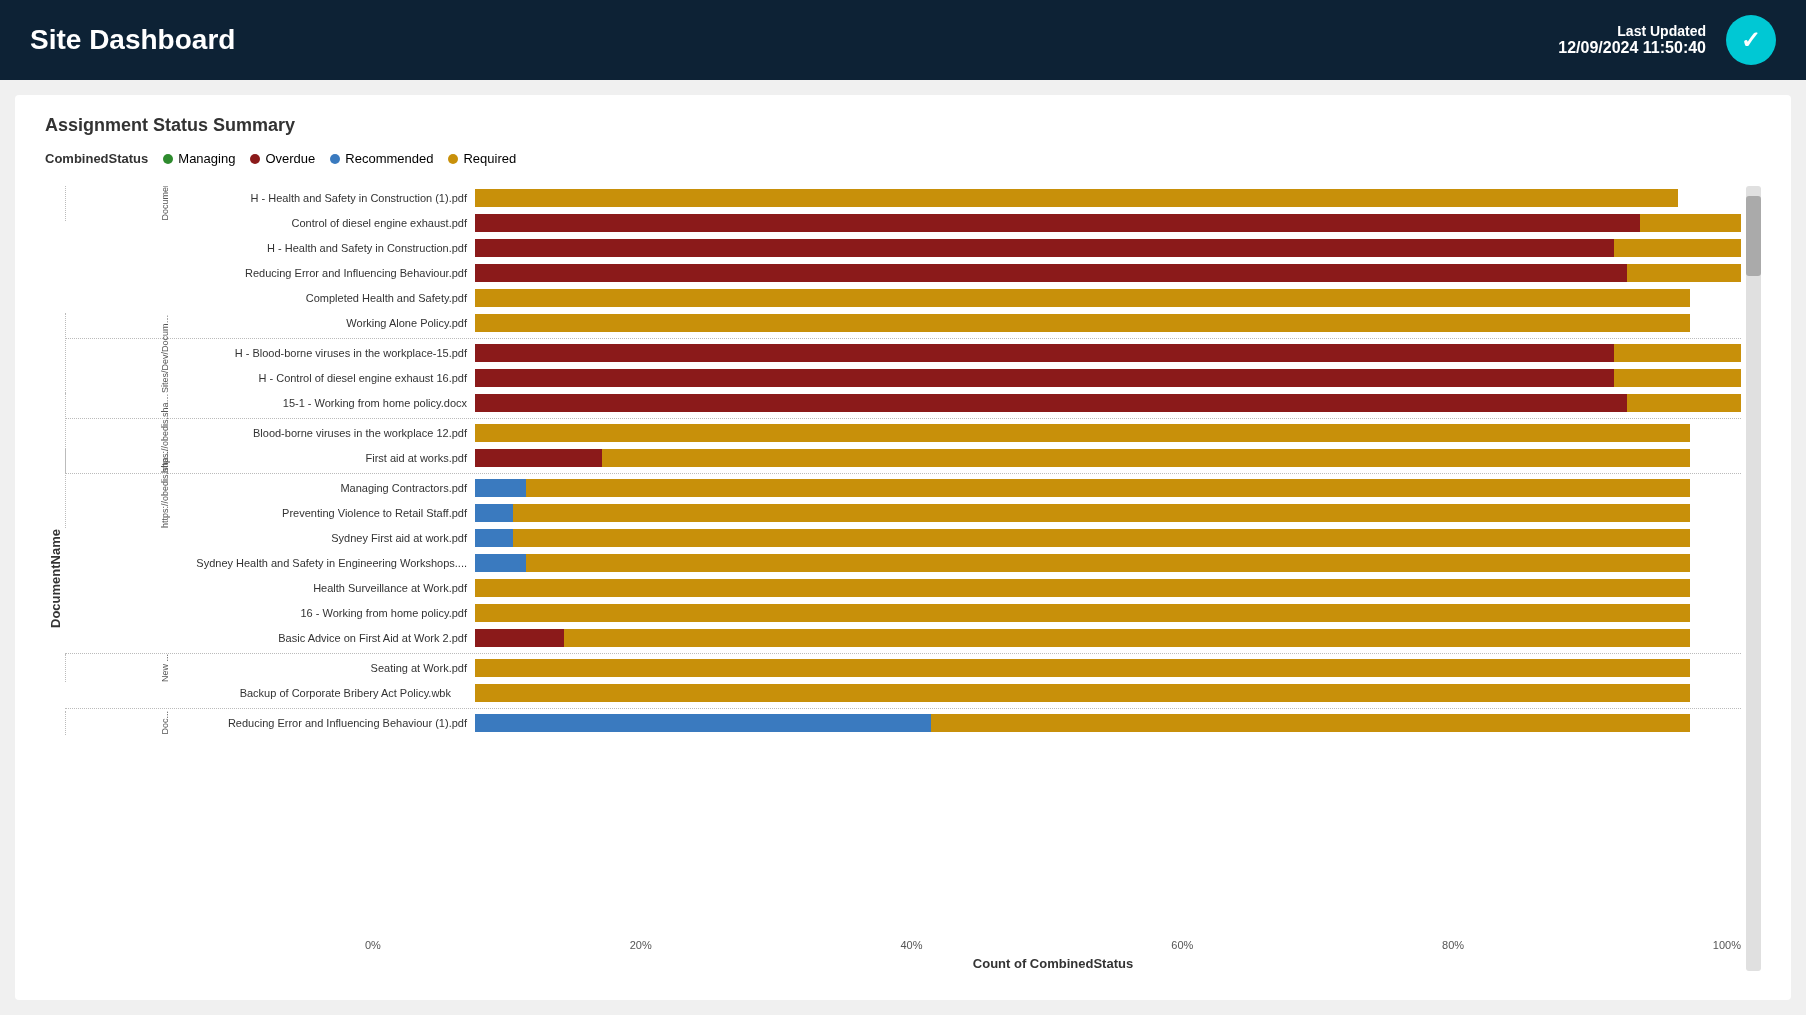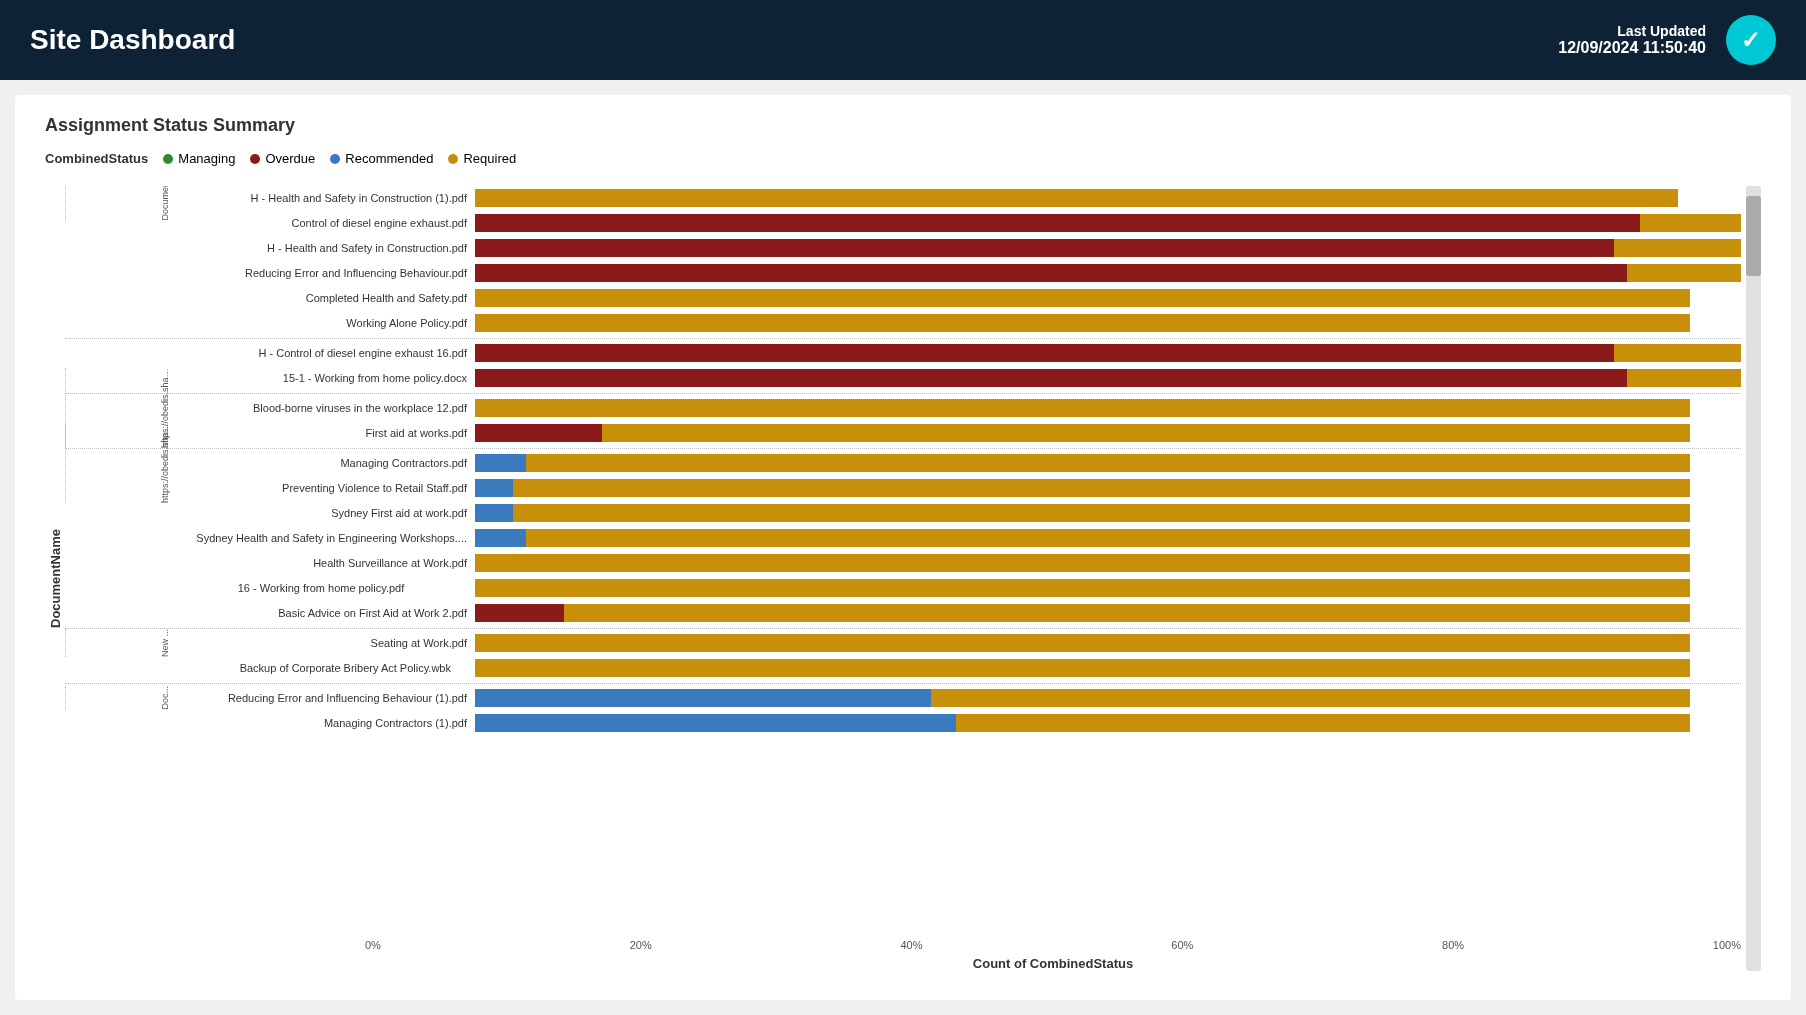--- a/index.html
+++ b/index.html
@@ -228,29 +228,39 @@
           </div>
           <div style="display: flex; align-items: center; height: 24px; margin-bottom: 1px; position: relative;">
             <div style="width: 110px; min-width: 110px; display: flex; align-items: center; justify-content: flex-end; padding-right: 5px; position: relative; border-left: 1px solid transparent;"></div>
             <div style="width: 300px; min-width: 300px; text-align: right; padding-right: 8px; font-size: 11px; color: rgb(51, 51, 51); white-space: nowrap; overflow: hidden; text-overflow: ellipsis;">Working Alone Policy.pdf</div>
             <div style="flex: 1 1 0%; height: 18px; display: flex; background-color: transparent;">
               <div style="height: 100%; width: 96%; background-color: rgb(200, 144, 10);"></div>
             </div>
           </div>
           <div style="border-top: 1px dotted rgb(187, 187, 187); margin: 2px 0px;"></div>
           <div style="display: flex; align-items: center; height: 24px; margin-bottom: 1px; position: relative;">
-            <div style="width: 110px; min-width: 110px; display: flex; align-items: center; justify-content: flex-end; padding-right: 5px; position: relative; border-left: 1px solid transparent;"></div>
-            <div style="width: 300px; min-width: 300px; text-align: right; padding-right: 8px; font-size: 11px; color: rgb(51, 51, 51); white-space: nowrap; overflow: hidden; text-overflow: ellipsis;">H - Control of diesel engine exhaust 16.pdf</div>
+            <div style="width: 110px; min-width: 110px; display: flex; align-items: center; justify-content: flex-end; padding-right: 5px; position: relative; border-left: 1px dotted rgb(187, 187, 187);">
+              <span style="writing-mode: vertical-rl; transform: rotate(180deg); font-size: 9px; color: rgb(85, 85, 85); max-height: 80px; overflow: hidden; text-overflow: ellipsis;">Sites/Dev/Docume...</span>
+            </div>
+            <div style="width: 300px; min-width: 300px; text-align: right; padding-right: 8px; font-size: 11px; color: rgb(51, 51, 51); white-space: nowrap; overflow: hidden; text-overflow: ellipsis;">H - Blood-borne viruses in the workplace-15.pdf</div>
             <div style="flex: 1 1 0%; height: 18px; display: flex; background-color: transparent;">
               <div style="height: 100%; width: 90%; background-color: rgb(139, 26, 26);"></div>
               <div style="height: 100%; width: 10%; background-color: rgb(200, 144, 10);"></div>
             </div>
           </div>
           <div style="display: flex; align-items: center; height: 24px; margin-bottom: 1px; position: relative;">
             <div style="width: 110px; min-width: 110px; display: flex; align-items: center; justify-content: flex-end; padding-right: 5px; position: relative; border-left: 1px solid transparent;"></div>
+            <div style="width: 300px; min-width: 300px; text-align: right; padding-right: 8px; font-size: 11px; color: rgb(51, 51, 51); white-space: nowrap; overflow: hidden; text-overflow: ellipsis;">H - Control of diesel engine exhaust 16.pdf</div>
+            <div style="flex: 1 1 0%; height: 18px; display: flex; background-color: transparent;">
+              <div style="height: 100%; width: 90%; background-color: rgb(139, 26, 26);"></div>
+              <div style="height: 100%; width: 10%; background-color: rgb(200, 144, 10);"></div>
+            </div>
+          </div>
+          <div style="display: flex; align-items: center; height: 24px; margin-bottom: 1px; position: relative;">
+            <div style="width: 110px; min-width: 110px; display: flex; align-items: center; justify-content: flex-end; padding-right: 5px; position: relative; border-left: 1px solid transparent;"></div>
             <div style="width: 300px; min-width: 300px; text-align: right; padding-right: 8px; font-size: 11px; color: rgb(51, 51, 51); white-space: nowrap; overflow: hidden; text-overflow: ellipsis;">15-1 - Working from home policy.docx</div>
             <div style="flex: 1 1 0%; height: 18px; display: flex; background-color: transparent;">
               <div style="height: 100%; width: 91%; background-color: rgb(139, 26, 26);"></div>
               <div style="height: 100%; width: 9%; background-color: rgb(200, 144, 10);"></div>
             </div>
           </div>
           <div style="border-top: 1px dotted rgb(187, 187, 187); margin: 2px 0px;"></div>
           <div style="display: flex; align-items: center; height: 24px; margin-bottom: 1px; position: relative;">
             <div style="width: 110px; min-width: 110px; display: flex; align-items: center; justify-content: flex-end; padding-right: 5px; position: relative; border-left: 1px dotted rgb(187, 187, 187);">
               <span style="writing-mode: vertical-rl; transform: rotate(180deg); font-size: 9px; color: rgb(85, 85, 85); max-height: 80px; overflow: hidden; text-overflow: ellipsis;">https://obedis.sharepoint.com/sites/Dev</span>
@@ -305,21 +315,21 @@
           </div>
           <div style="display: flex; align-items: center; height: 24px; margin-bottom: 1px; position: relative;">
             <div style="width: 110px; min-width: 110px; display: flex; align-items: center; justify-content: flex-end; padding-right: 5px; position: relative; border-left: 1px solid transparent;"></div>
             <div style="width: 300px; min-width: 300px; text-align: right; padding-right: 8px; font-size: 11px; color: rgb(51, 51, 51); white-space: nowrap; overflow: hidden; text-overflow: ellipsis;">Health Surveillance at Work.pdf</div>
             <div style="flex: 1 1 0%; height: 18px; display: flex; background-color: transparent;">
               <div style="height: 100%; width: 96%; background-color: rgb(200, 144, 10);"></div>
             </div>
           </div>
           <div style="display: flex; align-items: center; height: 24px; margin-bottom: 1px; position: relative;">
             <div style="width: 110px; min-width: 110px; display: flex; align-items: center; justify-content: flex-end; padding-right: 5px; position: relative; border-left: 1px solid transparent;"></div>
-            <div style="width: 300px; min-width: 300px; text-align: center; padding-right: 8px; font-size: 11px; color: rgb(51, 51, 51); white-space: nowrap; overflow: hidden; text-overflow: ellipsis;">16 - Working from home policy.pdf</div>
+            <div style="width: 300px; min-width: 300px; text-align: right; padding-right: 8px; font-size: 11px; color: rgb(51, 51, 51); white-space: nowrap; overflow: hidden; text-overflow: ellipsis;">16 - Working from home policy.pdf</div>
             <div style="flex: 1 1 0%; height: 18px; display: flex; background-color: transparent;">
               <div style="height: 100%; width: 96%; background-color: rgb(200, 144, 10);"></div>
             </div>
           </div>
           <div style="display: flex; align-items: center; height: 24px; margin-bottom: 1px; position: relative;">
             <div style="width: 110px; min-width: 110px; display: flex; align-items: center; justify-content: flex-end; padding-right: 5px; position: relative; border-left: 1px solid transparent;"></div>
             <div style="width: 300px; min-width: 300px; text-align: right; padding-right: 8px; font-size: 11px; color: rgb(51, 51, 51); white-space: nowrap; overflow: hidden; text-overflow: ellipsis;">Basic Advice on First Aid at Work 2.pdf</div>
             <div style="flex: 1 1 0%; height: 18px; display: flex; background-color: transparent;">
               <div style="height: 100%; width: 7%; background-color: rgb(139, 26, 26);"></div>
               <div style="height: 100%; width: 89%; background-color: rgb(200, 144, 10);"></div>
@@ -344,28 +354,20 @@
           </div>
           <div style="border-top: 1px dotted rgb(187, 187, 187); margin: 2px 0px;"></div>
           <div style="display: flex; align-items: center; height: 24px; margin-bottom: 1px; position: relative;">
             <div style="width: 110px; min-width: 110px; display: flex; align-items: center; justify-content: flex-end; padding-right: 5px; position: relative; border-left: 1px dotted rgb(187, 187, 187);">
               <span style="writing-mode: vertical-rl; transform: rotate(180deg); font-size: 9px; color: rgb(85, 85, 85); max-height: 80px; overflow: hidden; text-overflow: ellipsis;">Doc...</span>
             </div>
             <div style="width: 300px; min-width: 300px; text-align: right; padding-right: 8px; font-size: 11px; color: rgb(51, 51, 51); white-space: nowrap; overflow: hidden; text-overflow: ellipsis;">Reducing Error and Influencing Behaviour (1).pdf</div>
             <div style="flex: 1 1 0%; height: 18px; display: flex; background-color: transparent;">
               <div style="height: 100%; width: 36%; background-color: rgb(58, 122, 191);"></div>
               <div style="height: 100%; width: 60%; background-color: rgb(200, 144, 10);"></div>
-            </div>
-          </div>
-          <div style="display: flex; align-items: center; height: 24px; margin-bottom: 1px; position: relative;">
-            <div style="width: 110px; min-width: 110px; display: flex; align-items: center; justify-content: flex-end; padding-right: 5px; position: relative; border-left: 1px solid transparent;"></div>
-            <div style="width: 300px; min-width: 300px; text-align: right; padding-right: 8px; font-size: 11px; color: rgb(51, 51, 51); white-space: nowrap; overflow: hidden; text-overflow: ellipsis;">Managing Contractors (1).pdf</div>
-            <div style="flex: 1 1 0%; height: 18px; display: flex; background-color: transparent;">
-              <div style="height: 100%; width: 38%; background-color: rgb(58, 122, 191);"></div>
-              <div style="height: 100%; width: 58%; background-color: rgb(200, 144, 10);"></div>
             </div>
           </div>
         </div>
 
       <div class="x-axis-area">
         <div class="x-ticks">
           <span class="x-tick">0%</span>
           <span class="x-tick">20%</span>
           <span class="x-tick">40%</span>
           <span class="x-tick">60%</span>

